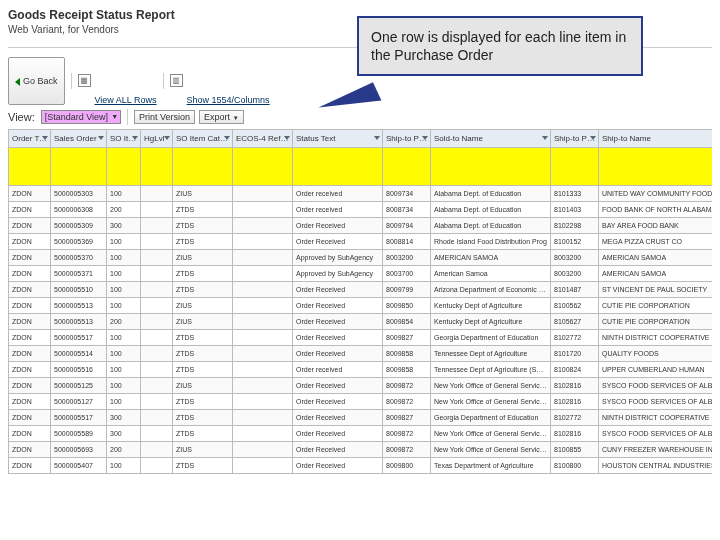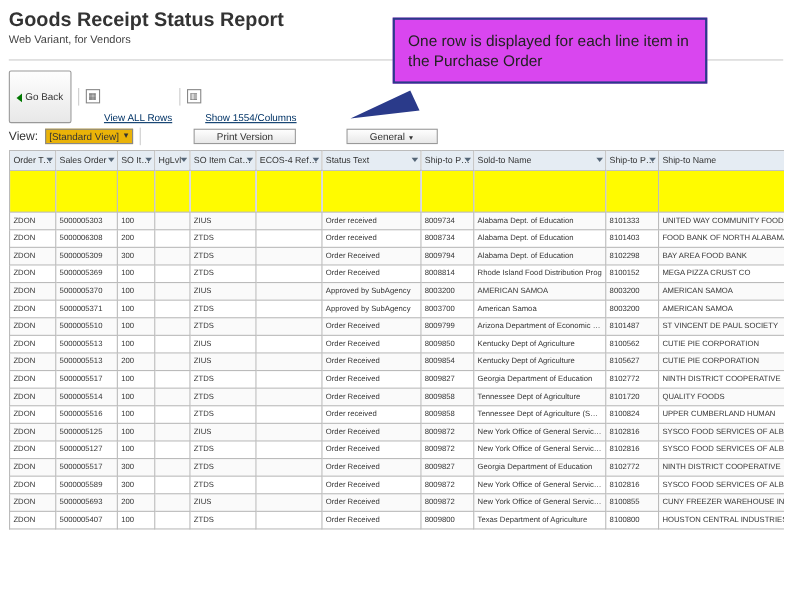--- a/index.html
+++ b/index.html
@@ -1,38 +1,38 @@
 <!DOCTYPE html>
 <html><head>
 <meta charset="utf-8">
 <style>
   * { box-sizing: border-box; }
   body { margin: 0; padding: 8px; font-family: Arial, sans-serif; font-size: 10px; background: #fff; color: #333; }
-  .title { font-weight: bold; font-size: 18px; color: #333; margin-bottom: 2px; }
+  .title { font-weight: bold; font-size: 12px; color: #333; margin-bottom: 2px; }
   .subtitle { font-size: 10px; color: #444; margin-bottom: 12px; }
   hr { border: none; border-top: 1px solid #ccc; margin: 4px 0 8px; }
   .toolbar1, .toolbar2 { display: flex; align-items: center; gap: 4px; margin-bottom: 4px; }
   .btn { background: linear-gradient(#fefefe, #e8e8e8); border: 1px solid #999; border-radius: 2px; padding: 18px 6px; font-size: 9px; cursor: pointer; display: inline-flex; align-items: flex-end; gap: 3px; }
   .btn .tri { display: inline-block; width: 0; height: 0; border-top: 4px solid transparent; border-bottom: 4px solid transparent; border-right: 5px solid #070; }
   .ico { width: 13px; height: 13px; display: inline-block; border: 1px solid #888; background: #fff; font-size: 8px; text-align: center; line-height: 11px; color: #666; }
   .sep { width: 1px; height: 16px; background: #ccc; margin: 0 2px; }
   .lbl { font-size: 11px; margin-right: 2px; }
-  .select { border: 1px solid #888; padding: 1px 12px 1px 3px; font-size: 9px; background: #eab308; position: relative; }
+  .select { border: 1px solid #888; padding: 1px 12px 1px 3px; font-size: 9px; background: #f0abfc; position: relative; }
   .select::after { content: "▼"; font-size: 7px; position: absolute; right: 2px; top: 2px; }
-  .sm { font-size: 9px; border: 1px solid #999; background: linear-gradient(#fefefe,#e8e8e8); padding: 1px 20px; cursor: pointer; margin-left: 42px; }
+  .sm { font-size: 9px; border: 1px solid #999; background: linear-gradient(#fefefe,#e8e8e8); padding: 1px 4px; cursor: pointer; }
   .link { color: #036; text-decoration: underline; cursor: pointer; font-size: 9px; margin-top: 39px; }
   .tbl-wrap { overflow-x: auto; }
   table { border-collapse: collapse; width: 100%; min-width: 700px; table-layout: fixed; }
   th, td { border: 1px solid #bbb; padding: 2px 3px; font-size: 8px; white-space: nowrap; overflow: hidden; text-overflow: ellipsis; vertical-align: middle; }
   th { background: #e5ecf3; color: #333; text-align: left; font-weight: normal; height: 18px; position: relative; }
   th .tri2 { position: absolute; right: 2px; top: 6px; width: 0; height: 0; border-left: 3px solid transparent; border-right: 3px solid transparent; border-top: 4px solid #567; }
   tr.highlight td { background: #fffb00; height: 38px; }
   tr.row td { background: #fff; height: 16px; font-size: 7px; color: #333; }
   tr.row:nth-child(even) td { background: #fafafa; }
-  .callout { position: absolute; top: 16px; left: 357px; width: 286px; background: #d946ef; border: 2px solid #2a3a8a; padding: 10px 12px; font-size: 14px; line-height: 1.3; color: #222; z-index: 5; }
+  .callout { position: absolute; top: 16px; left: 357px; width: 286px; background: #e5e5e5; border: 2px solid #2a3a8a; padding: 10px 12px; font-size: 14px; line-height: 1.3; color: #222; z-index: 5; }
   .pointer { position: absolute; top: 94px; left: 320px; width: 0; height: 0; border-top: 20px solid #2a3a8a; border-left: 60px solid transparent; z-index: 4; transform: rotate(-25deg); }
   .c-w0{width:42px} .c-w1{width:56px} .c-w2{width:34px} .c-w3{width:32px} .c-w4{width:60px} .c-w5{width:60px} .c-w6{width:90px} .c-w7{width:48px} .c-w8{width:120px} .c-w9{width:48px} .c-w10{width:132px}
 </style>
 </head>
 <body>
 
 <div class="title">Goods Receipt Status Report</div>
 <div class="subtitle">Web Variant, for Vendors</div>
 <hr>
 
@@ -47,21 +47,21 @@
   <span class="sep"></span>
   <span class="ico">▥</span>
   <span class="link">Show 1554/Columns</span>
 </div>
 
 <div class="toolbar2">
   <span class="lbl">View:</span>
   <span class="select">[Standard View]</span>
   <span class="sep"></span>
   <span class="sm">Print Version</span>
-  <span class="sm"><span>General</span> <span style="font-size:6px">▼</span></span>
+  <span class="sm"><span>Export</span> <span style="font-size:6px">▼</span></span>
 </div>
 
 <div class="callout">One row is displayed for each line item in the Purchase Order</div>
 <div class="pointer"></div>
 
 <div class="tbl-wrap">
 <table>
   <thead>
     <tr id="header-row">
           <th class="c-w0">Order Type<span class="tri2"></span></th>

